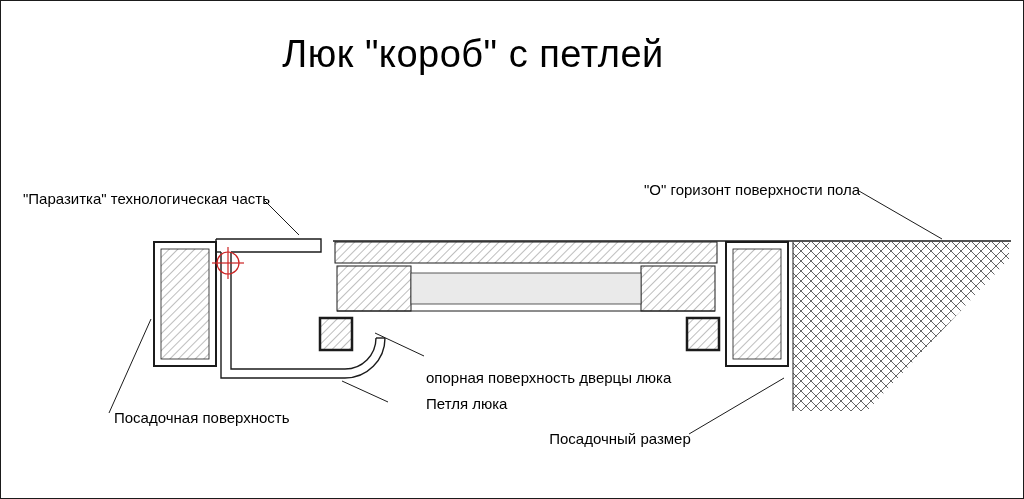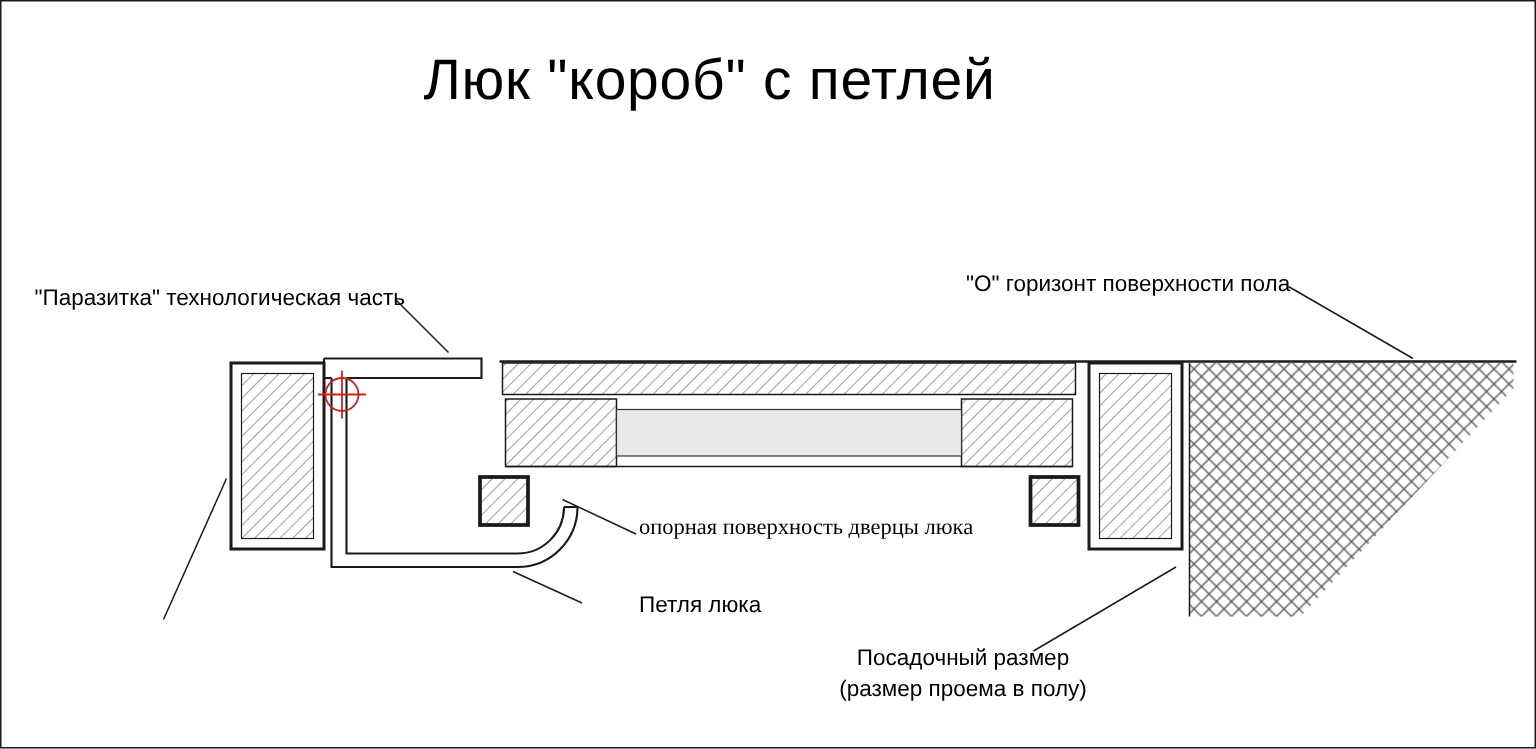--- a/index.html
+++ b/index.html
@@ -16,24 +16,24 @@
   svg.drawing { position: absolute; left: 0; top: 0; }
   .title {
     position: absolute; top: 32px; left: 472px;
     transform: translateX(-50%);
     font-size: 38px; white-space: nowrap; letter-spacing: 0.5px;
   }
   .lbl { position: absolute; font-size: 15px; white-space: nowrap; }
   .lbl .line { display: block; line-height: 21px; }
   .lbl-parasitka { left: 22px;  top: 189px; }
   .lbl-horizon   { left: 643px; top: 180px; }
-  .lbl-support   { left: 425px; top: 343px; font-family: Liberation Serif, serif; }
+  .lbl-support   { left: 425px; top: 368px; }
   .lbl-hinge     { left: 389px; top: 394px; margin-left: 36px; }
   .lbl-seating-surface { left: 113px; top: 406px; }
-  .lbl-seating-size    { left: 549px; top: 427px; width: 184px; text-align: center; }
+  .lbl-seating-size    { left: 527px; top: 427px; width: 184px; text-align: center; }
 </style>
 </head>
 <body>
 
 <div class="canvas">
 
   <svg class="drawing" width="1024" height="499" viewBox="0 0 1024 499">
     <defs>
       <pattern id="hatch" width="6" height="6" patternUnits="userSpaceOnUse" patternTransform="rotate(45)">
         <line x1="0" y1="0" x2="0" y2="6" stroke="#7d7d7d" stroke-width="1"></line>
@@ -99,20 +99,20 @@
 
   <div class="lbl lbl-parasitka">"Паразитка" технологическая часть</div>
 
   <div class="lbl lbl-horizon">"О" горизонт поверхности пола</div>
 
   <div class="lbl lbl-support">опорная поверхность дверцы люка</div>
 
   <div class="lbl lbl-hinge">Петля люка</div>
 
   <div class="lbl lbl-seating-surface">
+    <span class="line">Посадочная поверхность</span>
   </div>
 
   <div class="lbl lbl-seating-size">
     <span class="line">Посадочный размер</span>
-    <span class="line">(размер проема в полу)</span>
   </div>
 
 </div>
 
 </body></html>

